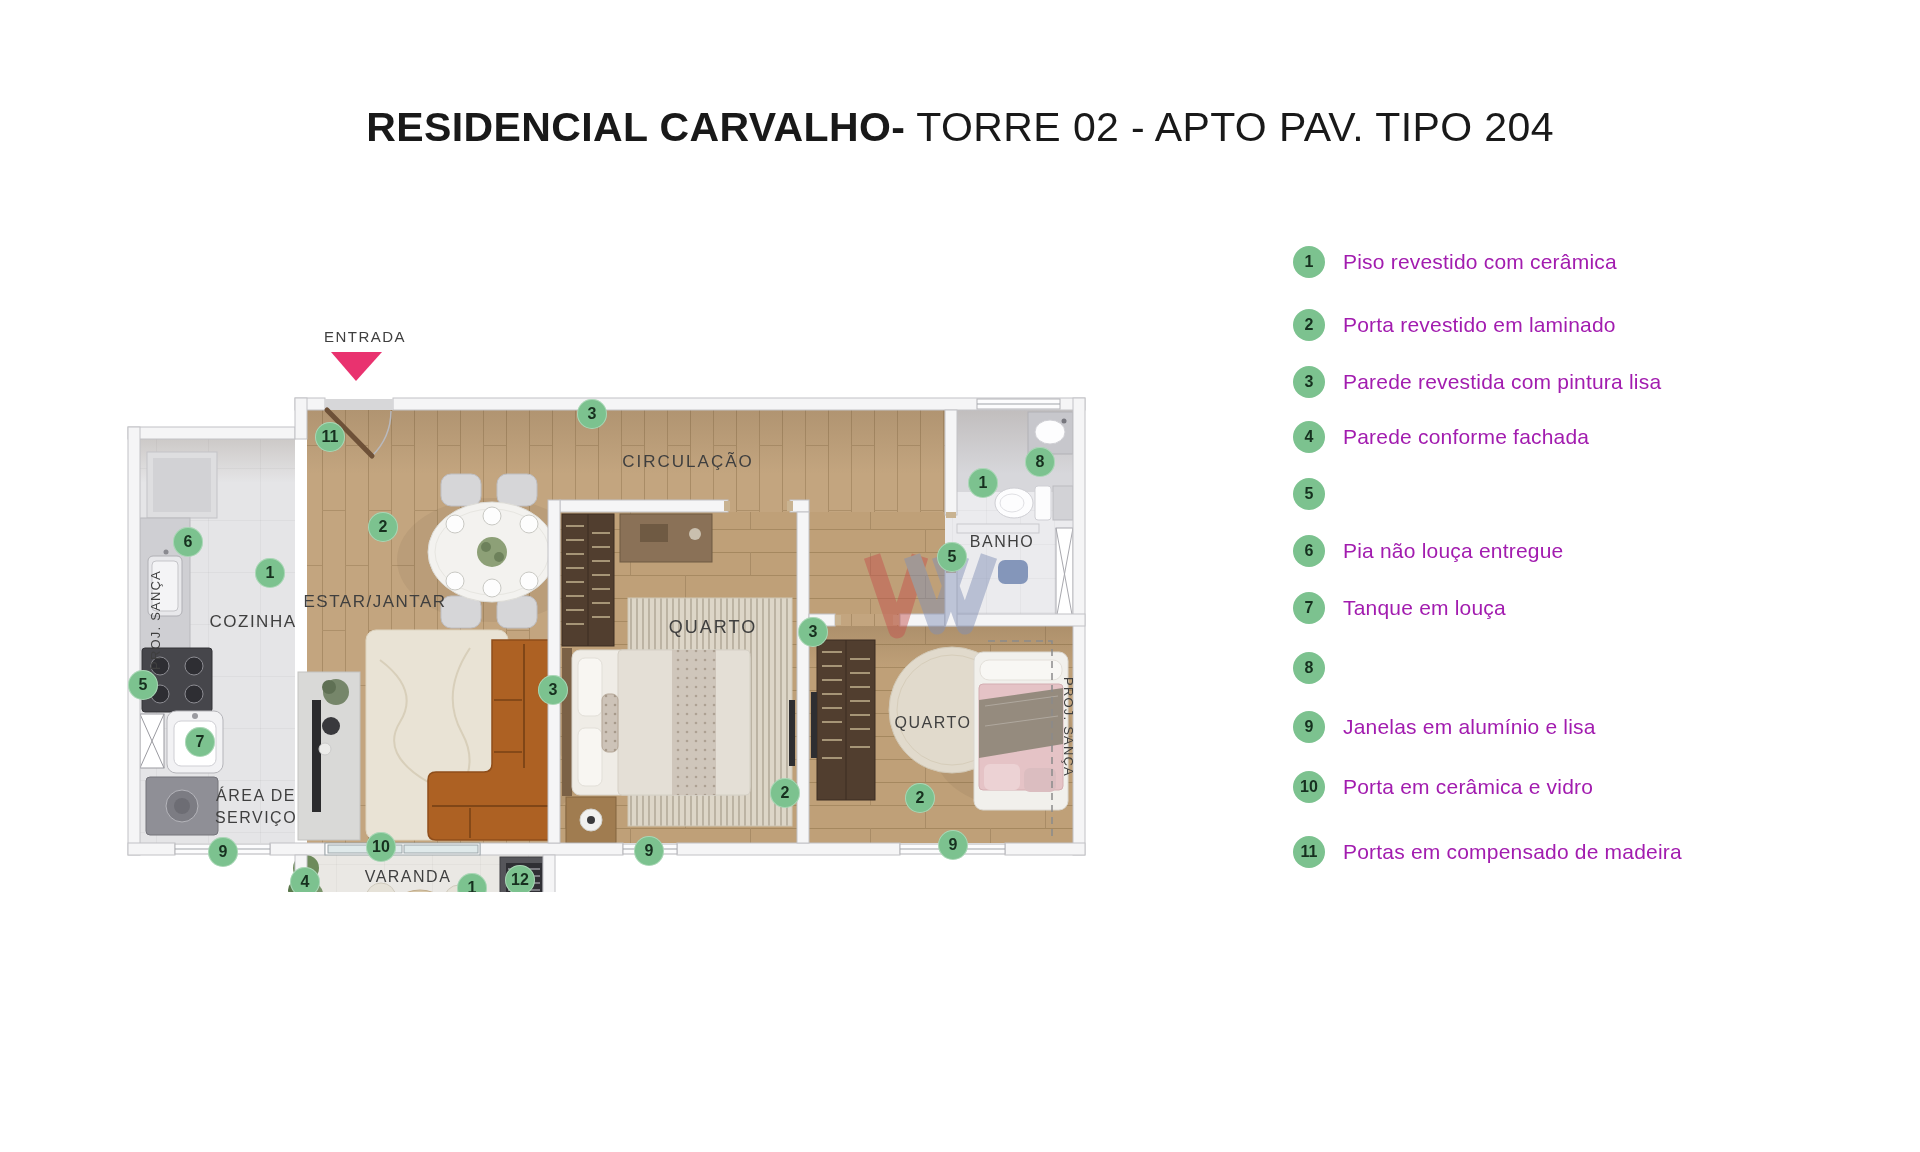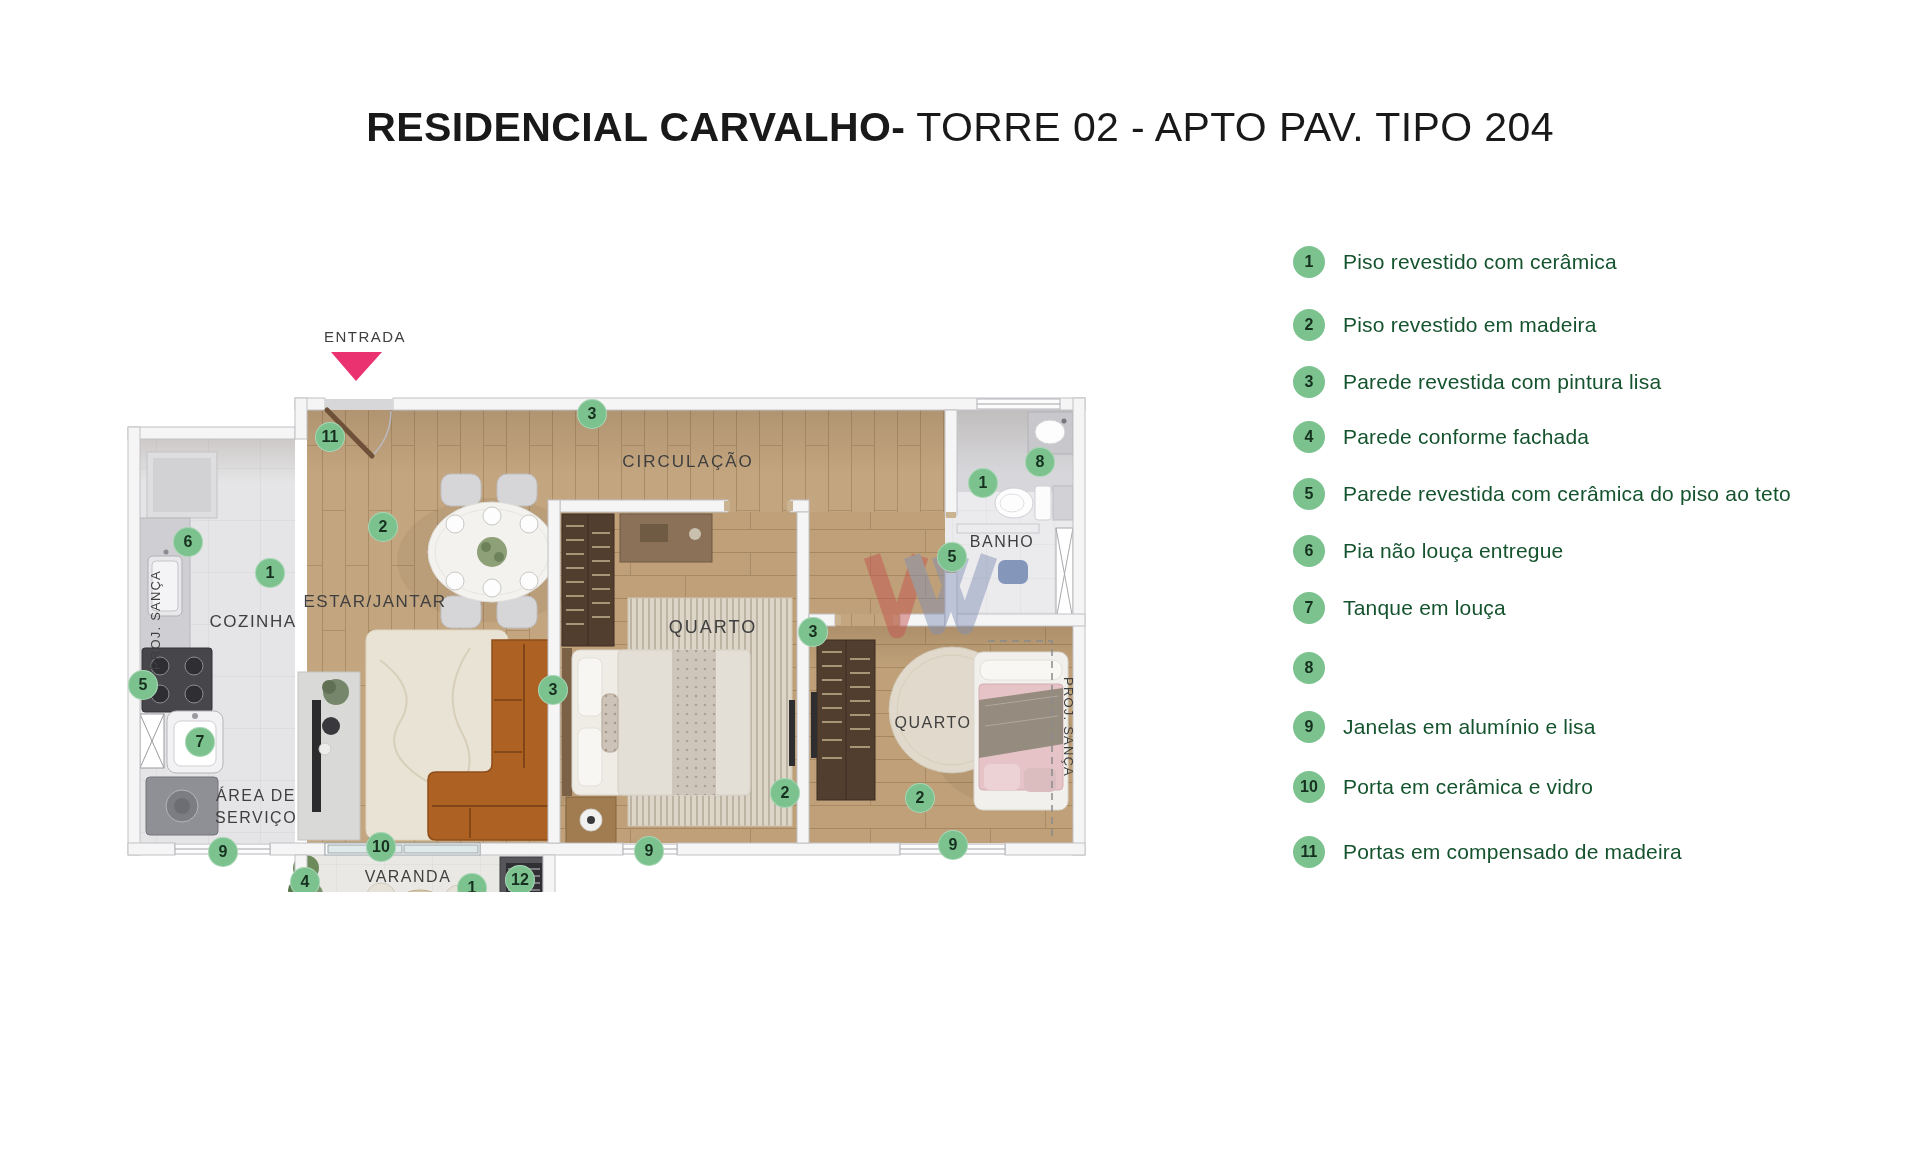--- a/index.html
+++ b/index.html
@@ -12,21 +12,21 @@
   svg.plan{position:absolute;left:0;top:0;}
   svg text{font-family:"Liberation Sans",sans-serif;fill:var(--ink);}
   .marker-layer{position:absolute;left:0;top:0;width:1920px;height:1152px;pointer-events:none;}
   .marker{position:absolute;width:30px;height:30px;border-radius:50%;background:var(--green);
           color:#17301f;font-weight:700;font-size:16px;display:flex;align-items:center;justify-content:center;
           box-shadow:0 0 0 1px rgba(255,255,255,.35) inset;}
   .legend{position:absolute;left:1293px;top:0;width:590px;height:990px;}
   .legend-item{position:absolute;left:0;display:flex;align-items:center;gap:18px;height:32px;}
   .legend-num{flex:0 0 32px;width:32px;height:32px;border-radius:50%;background:var(--green);
               color:#16301f;font-weight:700;font-size:16px;display:flex;align-items:center;justify-content:center;}
-  .legend-text{font-size:21px;color:#14532d;letter-spacing:.2px;white-space:nowrap;}
+  .legend-text{font-size:21px;color:#a21caf;letter-spacing:.2px;white-space:nowrap;}
 </style>
 </head>
 <body>
 
 <div class="stage">
 
   <div class="title"><span class="b">RESIDENCIAL CARVALHO-</span><span> TORRE 02 - APTO PAV. TIPO 204</span></div>
 
   <svg class="plan" width="1920" height="1152" viewBox="0 0 1920 1152">
     <defs>
@@ -394,36 +394,35 @@
     </div>
 
   <aside class="legend" id="legend">
     <div class="legend-item" style="top: 246px;">
       <span class="legend-num">1</span>
       <span class="legend-text">Piso revestido com cerâmica</span>
     </div>
 
     <div class="legend-item" style="top: 309px;">
       <span class="legend-num">2</span>
-      <span class="legend-text">Piso revestido em madeira</span>
+      <span class="legend-text">Porta revestido em laminado</span>
     </div>
 
     <div class="legend-item" style="top: 366px;">
       <span class="legend-num">3</span>
       <span class="legend-text">Parede revestida com pintura lisa</span>
     </div>
 
     <div class="legend-item" style="top: 421px;">
       <span class="legend-num">4</span>
       <span class="legend-text">Parede conforme fachada</span>
     </div>
 
     <div class="legend-item" style="top: 478px;">
       <span class="legend-num">5</span>
-      <span class="legend-text">Parede revestida com cerâmica do piso ao teto</span>
     </div>
 
     <div class="legend-item" style="top: 535px;">
       <span class="legend-num">6</span>
       <span class="legend-text">Pia não louça entregue</span>
     </div>
 
     <div class="legend-item" style="top: 592px;">
       <span class="legend-num">7</span>
       <span class="legend-text">Tanque em louça</span>

